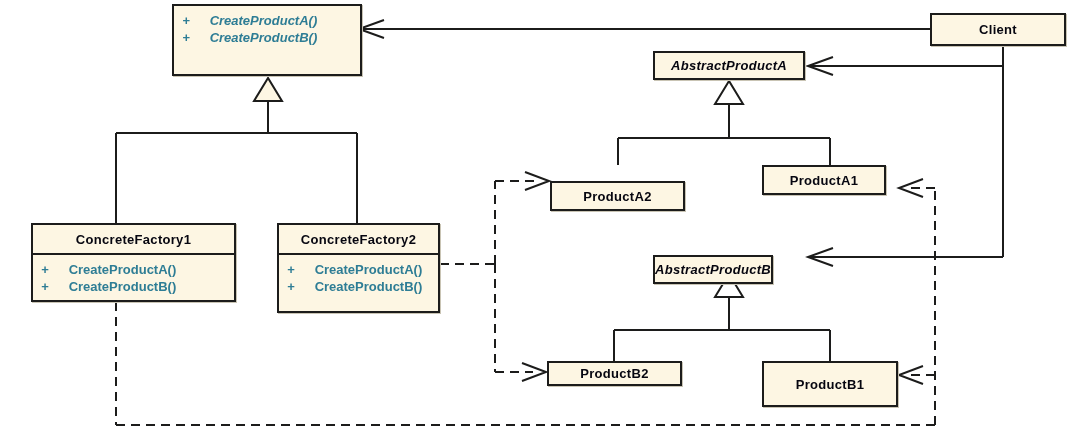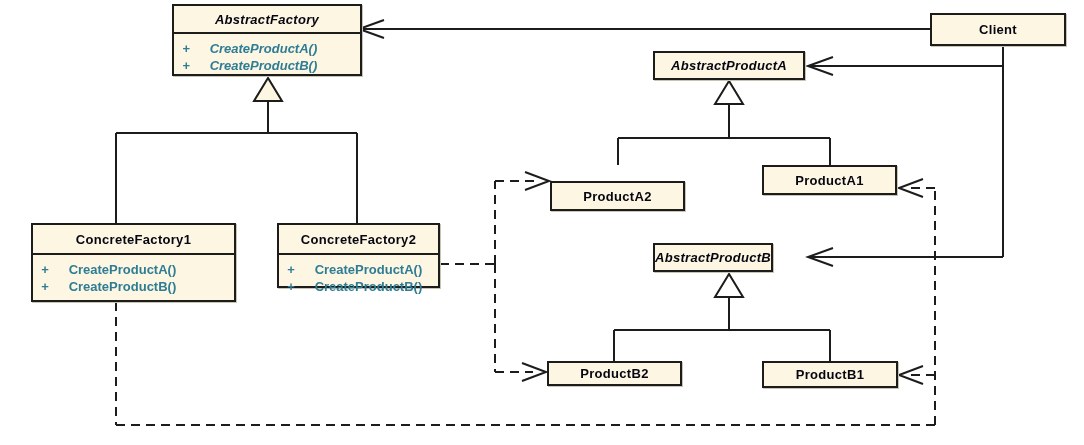--- a/index.html
+++ b/index.html
@@ -77,23 +77,20 @@
     </g>
 
     <g stroke="#1c1c1b" stroke-width="2" fill="none">
       <path stroke-dasharray="9 6" d="M116 302 V425 M116 425 H935 M935 425 V188 M935 188 H910 M935 375 H910"></path>
       <path d="M923 179 L899 188 L923 197"></path>
       <path d="M923 366 L899 375 L923 384"></path>
     </g>
   </svg>
 
   <div class="uml-box abstract with-methods" style="left:172px;top:4px;width:190px;height:72px">
-    <div class="uml-header" style="height:28px">
-      <span class="uml-title">AbstractFactory</span>
-    </div>
     <div class="uml-methods">
       <div class="uml-method">
         <span class="vis">+</span>
         <span class="mname">CreateProductA()</span>
       </div>
       <div class="uml-method">
         <span class="vis">+</span>
         <span class="mname">CreateProductB()</span>
       </div>
     </div>
@@ -104,53 +101,53 @@
   </div>
 
   <div class="uml-box" style="left:930px;top:13px;width:136px;height:33px">
     <span class="uml-title">Client</span>
   </div>
 
   <div class="uml-box" style="left:550px;top:181px;width:135px;height:30px">
     <span class="uml-title">ProductA2</span>
   </div>
 
-  <div class="uml-box" style="left:762px;top:165px;width:135px;height:30px">
+  <div class="uml-box" style="left:762px;top:165px;width:124px;height:30px">
     <span class="uml-title">ProductA1</span>
   </div>
 
-  <div class="uml-box abstract" style="left:653px;top:243px;width:120px;height:29px">
+  <div class="uml-box abstract" style="left:653px;top:255px;width:120px;height:29px">
     <span class="uml-title">AbstractProductB</span>
   </div>
 
   <div class="uml-box" style="left:547px;top:361px;width:135px;height:25px">
     <span class="uml-title">ProductB2</span>
   </div>
 
-  <div class="uml-box" style="left:762px;top:361px;width:136px;height:27px">
+  <div class="uml-box" style="left:762px;top:361px;width:136px;height:46px">
     <span class="uml-title">ProductB1</span>
   </div>
 
   <div class="uml-box with-methods" style="left:31px;top:223px;width:205px;height:79px">
     <div class="uml-header" style="height:30px">
       <span class="uml-title">ConcreteFactory1</span>
     </div>
     <div class="uml-methods">
       <div class="uml-method">
         <span class="vis">+</span>
         <span class="mname">CreateProductA()</span>
       </div>
       <div class="uml-method">
         <span class="vis">+</span>
         <span class="mname">CreateProductB()</span>
       </div>
     </div>
   </div>
 
-  <div class="uml-box with-methods" style="left:277px;top:223px;width:163px;height:65px">
+  <div class="uml-box with-methods" style="left:277px;top:223px;width:163px;height:90px">
     <div class="uml-header" style="height:30px">
       <span class="uml-title">ConcreteFactory2</span>
     </div>
     <div class="uml-methods">
       <div class="uml-method">
         <span class="vis">+</span>
         <span class="mname">CreateProductA()</span>
       </div>
       <div class="uml-method">
         <span class="vis">+</span>

